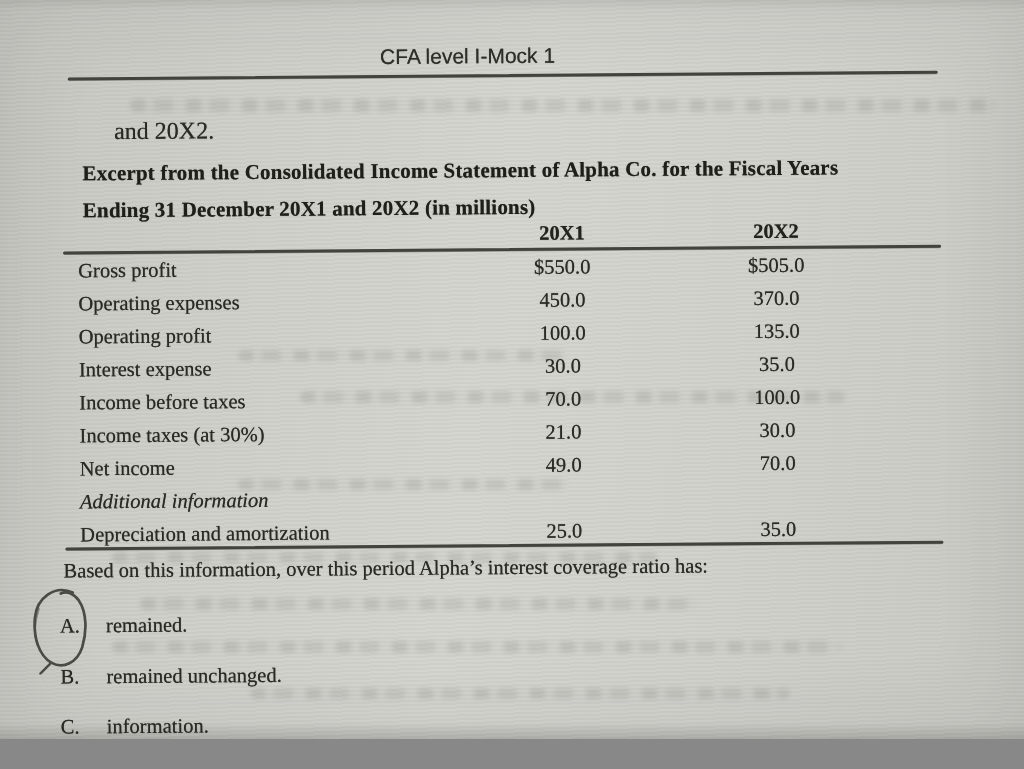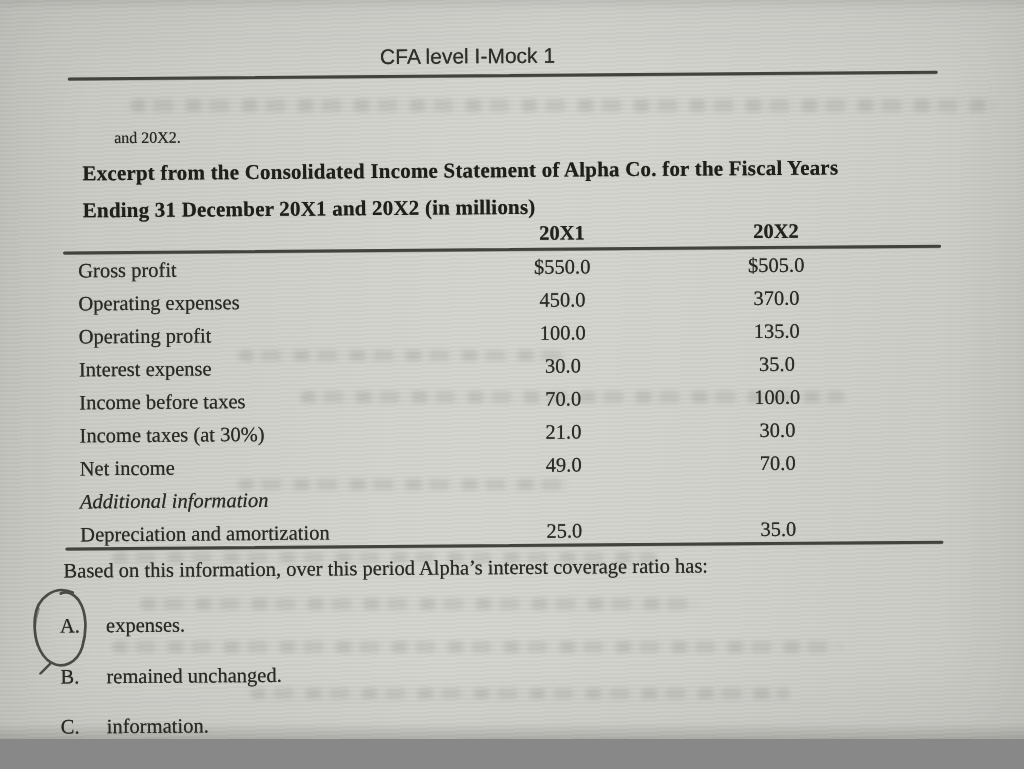--- a/index.html
+++ b/index.html
@@ -48,21 +48,21 @@
     font-family: "Liberation Sans", "DejaVu Sans", sans-serif;
     font-size: 21px; color: #2e2e29;
   }
   .rule {
     position: absolute; height: 2.6px;
     background: #43433e; border-radius: 2px;
     box-shadow: 0 0.5px 0.5px rgba(60,60,55,0.4);
   }
   .header-rule { left: 70px; top: 74px; width: 870px; }
 
-  .intro-line { left: 116px; top: 126px; font-size: 16px; }
+  .intro-line { left: 116px; top: 115px; font-size: 24px; }
 
   .stmt-heading { font-weight: 700; font-size: 21px; color: #1f1f1a; letter-spacing: 0.2px; }
   .stmt-line1 { left: 84px; top: 158px; }
   .stmt-line2 { left: 84px; top: 195px; }
 
   
   .fin-table {
     position: absolute; left: 64px; top: 218px; width: 878px; height: 334px;
     font-size: 20.5px;
   }
@@ -188,21 +188,21 @@
         </div>
       </div>
 
       <div class="rule table-bottom-rule"></div>
     </div>
 
     <div class="txt question-line">Based on this information, over this period Alpha’s interest coverage ratio has:</div>
 
     <div class="option-row opt-a">
       <span class="txt option-letter">A.</span>
-      <span class="txt option-text">expenses.</span>
+      <span class="txt option-text">remained.</span>
     </div>
     <div class="option-row opt-b">
       <span class="txt option-letter">B.</span>
       <span class="txt option-text">remained unchanged.</span>
     </div>
     <div class="option-row opt-c">
       <span class="txt option-letter">C.</span>
       <span class="txt option-text">information.</span>
     </div>
 

